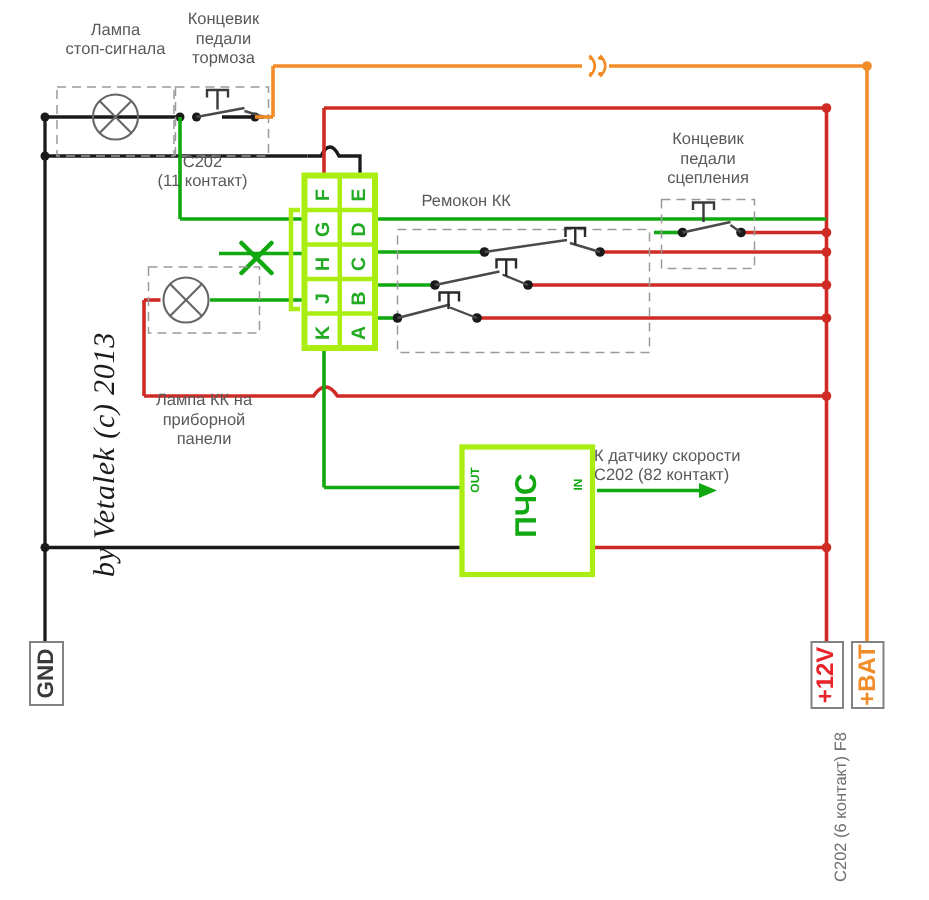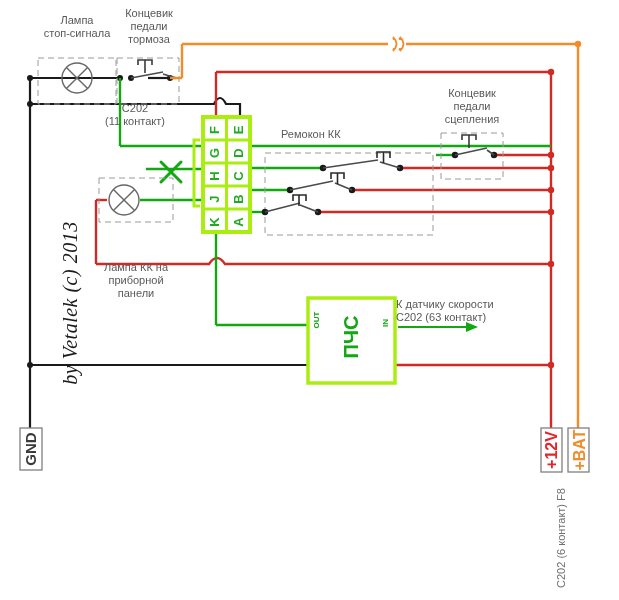--- a/index.html
+++ b/index.html
@@ -206,21 +206,21 @@
 
   <div class="lbl" style="left:430px; top:87px; width:84px;">Концевик
 педали
 сцепления</div>
 
   <div class="lbl" style="left:85px; top:230px; width:102px;margin-top:31px;">Лампа КК на
 приборной
 панели</div>
 
   <div class="lbl" style="left:396px; top:298px; width:160px; text-align:left;">К датчику скорости
-С202 (63 контакт)</div>
+С202 (82 контакт)</div>
 
   <div class="pin" style="left:204px; top:120px; width:22px; height:20px; line-height:20px;">F</div>
   <div class="pin" style="left:204px; top:143px; width:22px; height:20px; line-height:20px;">G</div>
   <div class="pin" style="left:204px; top:166px; width:22px; height:20px; line-height:20px;">H</div>
   <div class="pin" style="left:204px; top:189px; width:22px; height:20px; line-height:20px;">J</div>
   <div class="pin" style="left:204px; top:212px; width:22px; height:20px; line-height:20px;">K</div>
 
   <div class="pin" style="left:228px; top:120px; width:22px; height:20px; line-height:20px;">E</div>
   <div class="pin" style="left:228px; top:143px; width:22px; height:20px; line-height:20px;">D</div>
   <div class="pin" style="left:228px; top:166px; width:22px; height:20px; line-height:20px;">C</div>

